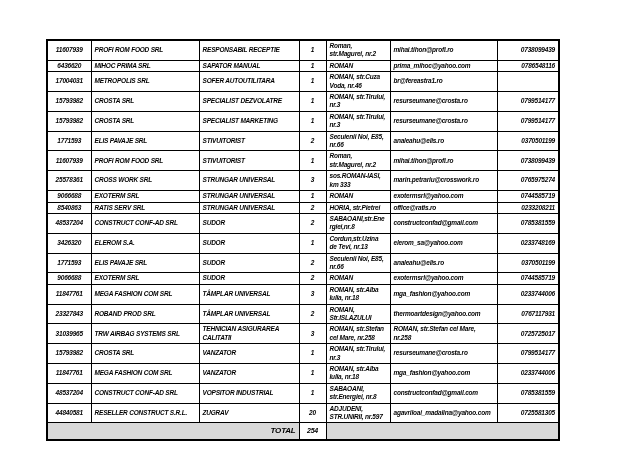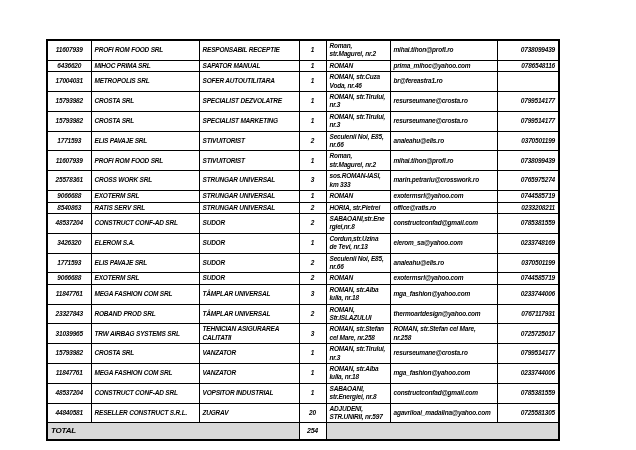--- a/index.html
+++ b/index.html
@@ -44,21 +44,21 @@
   td.c-pos   { text-align: left; }
   td.c-cnt   { text-align: center; }
   td.c-addr  { text-align: left; }
   td.c-mail  { text-align: left; }
   td.c-phone { text-align: right; }
   tr.total-row td {
     background: #d9d9d9;
     height: 14px;
   }
   tr.total-row td.total-label-cell {
-    text-align: left;
+    text-align: right;
     font-size: 8px;
   }
   tr.total-row td.total-count-cell {
     background: #ffffff;
     text-align: center;
     font-size: 7px;
   }
 </style>
 </head>
 <body>

